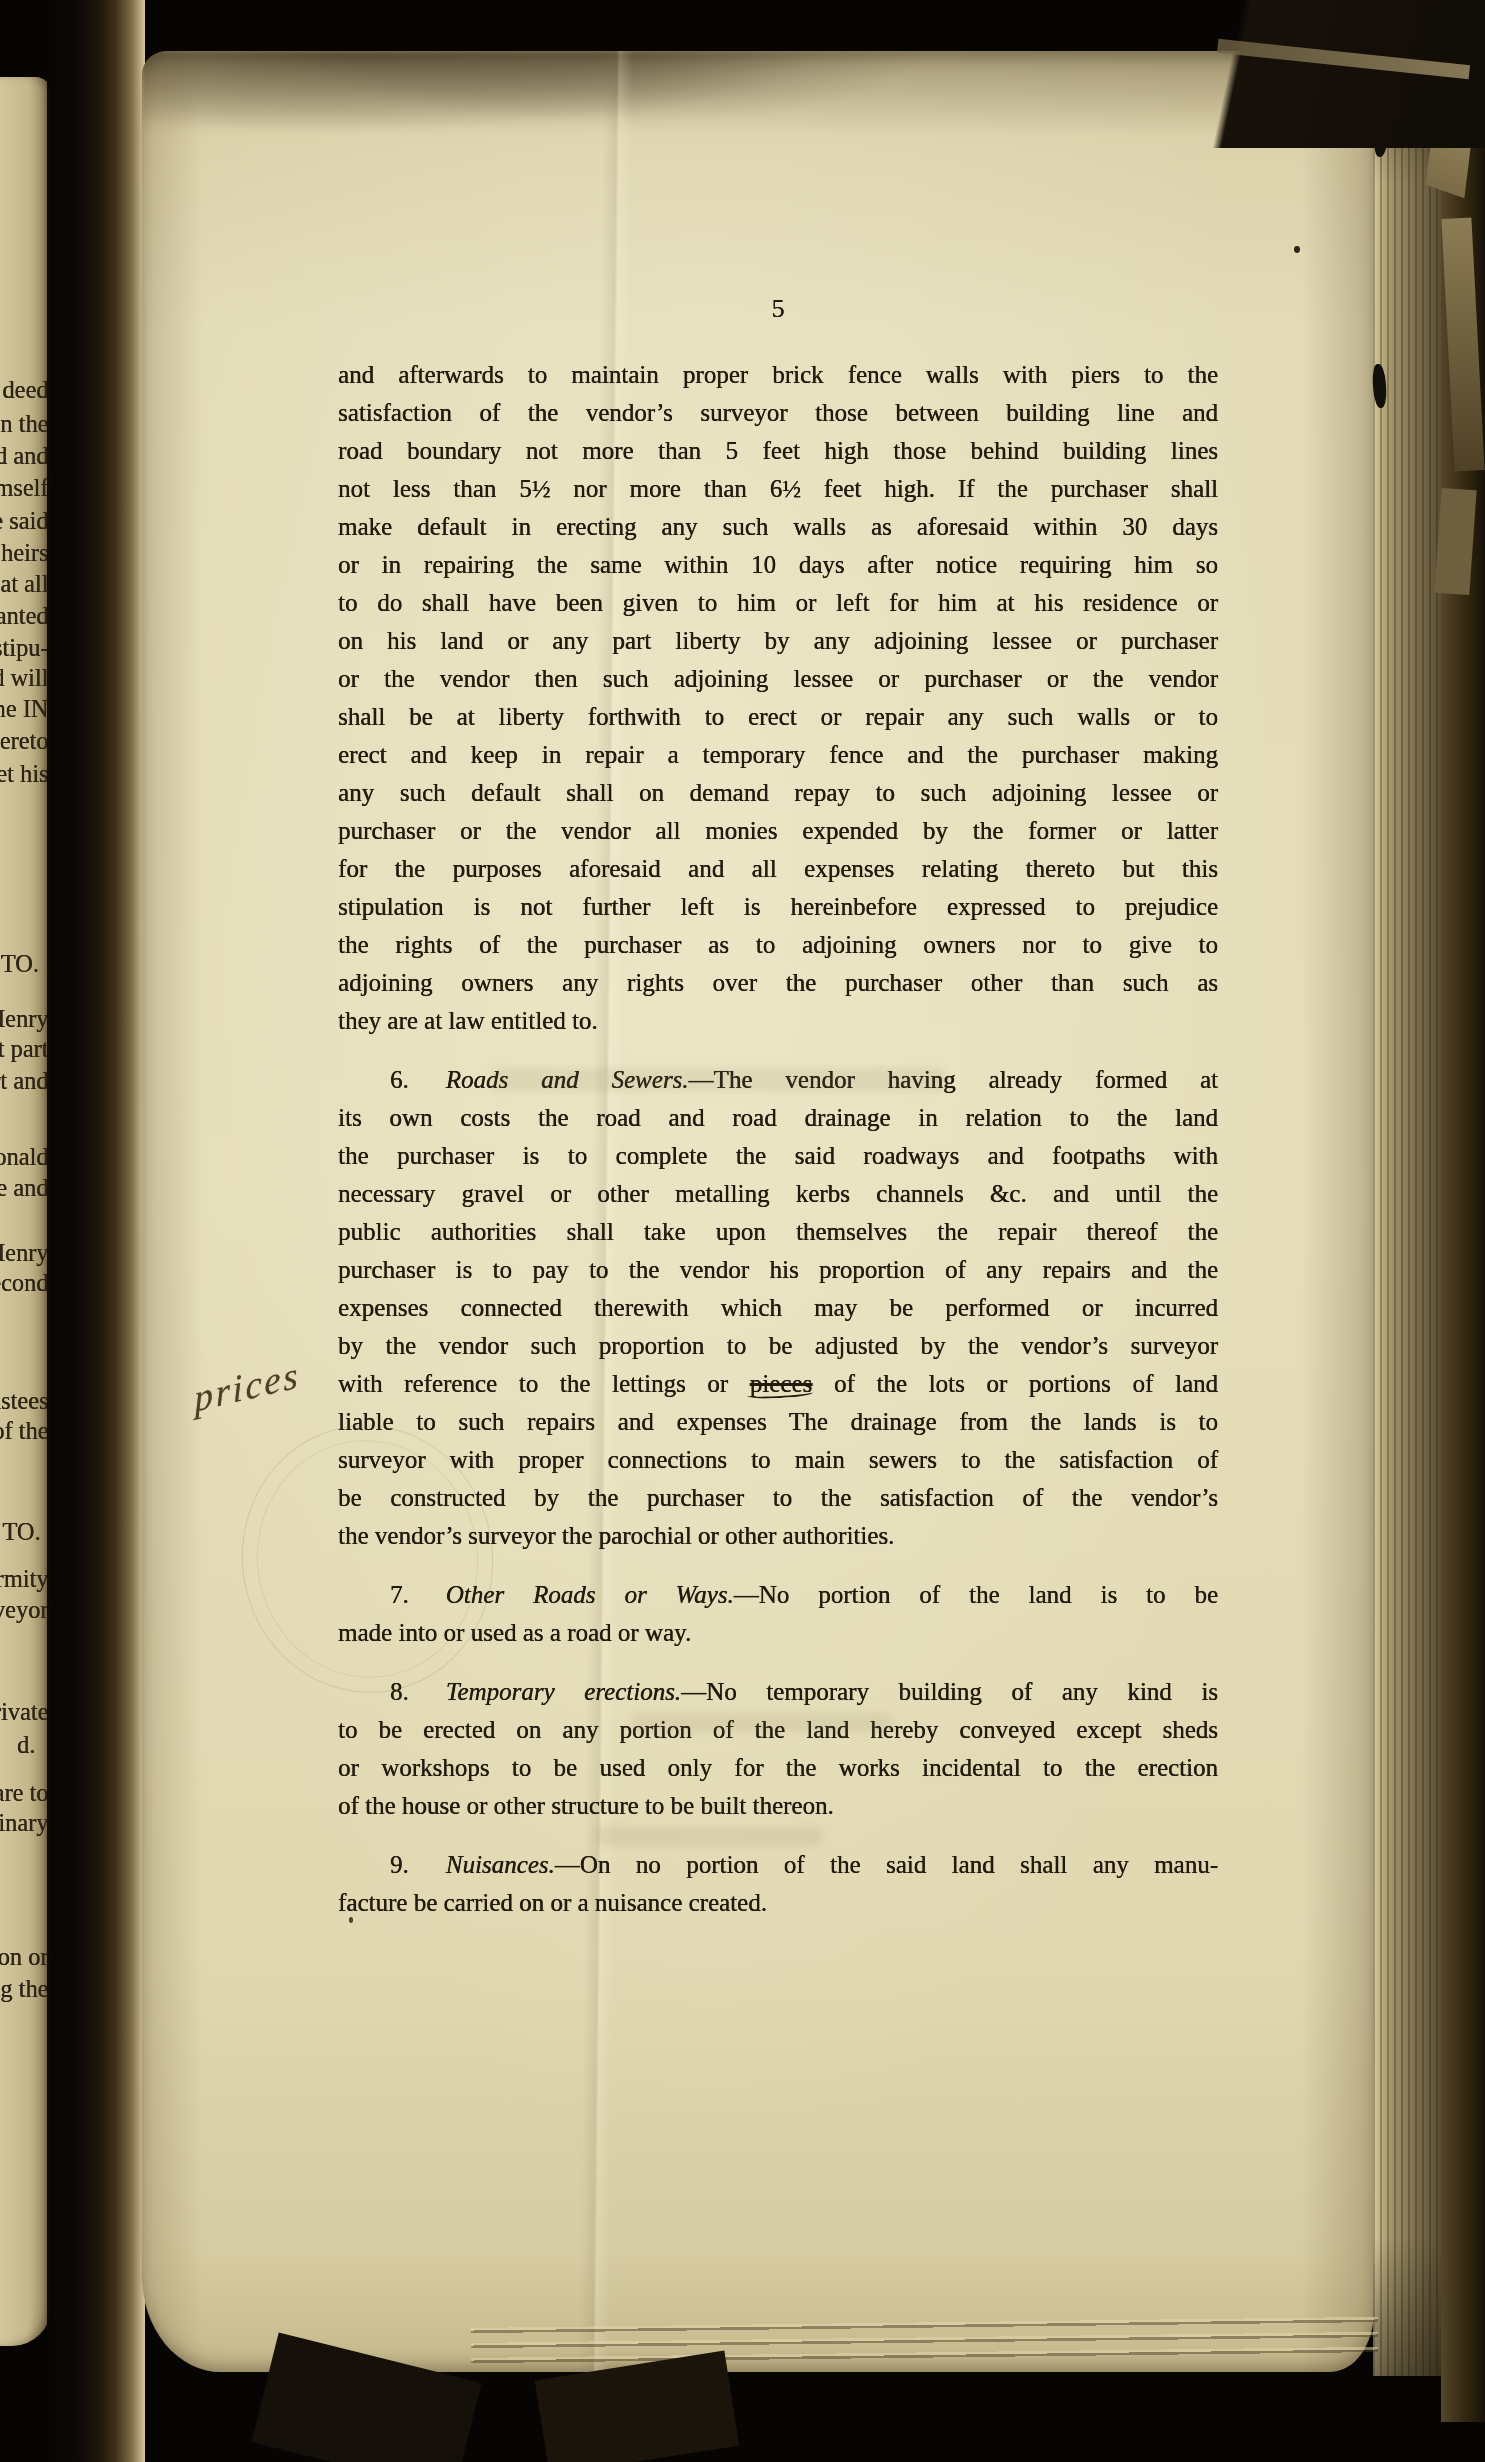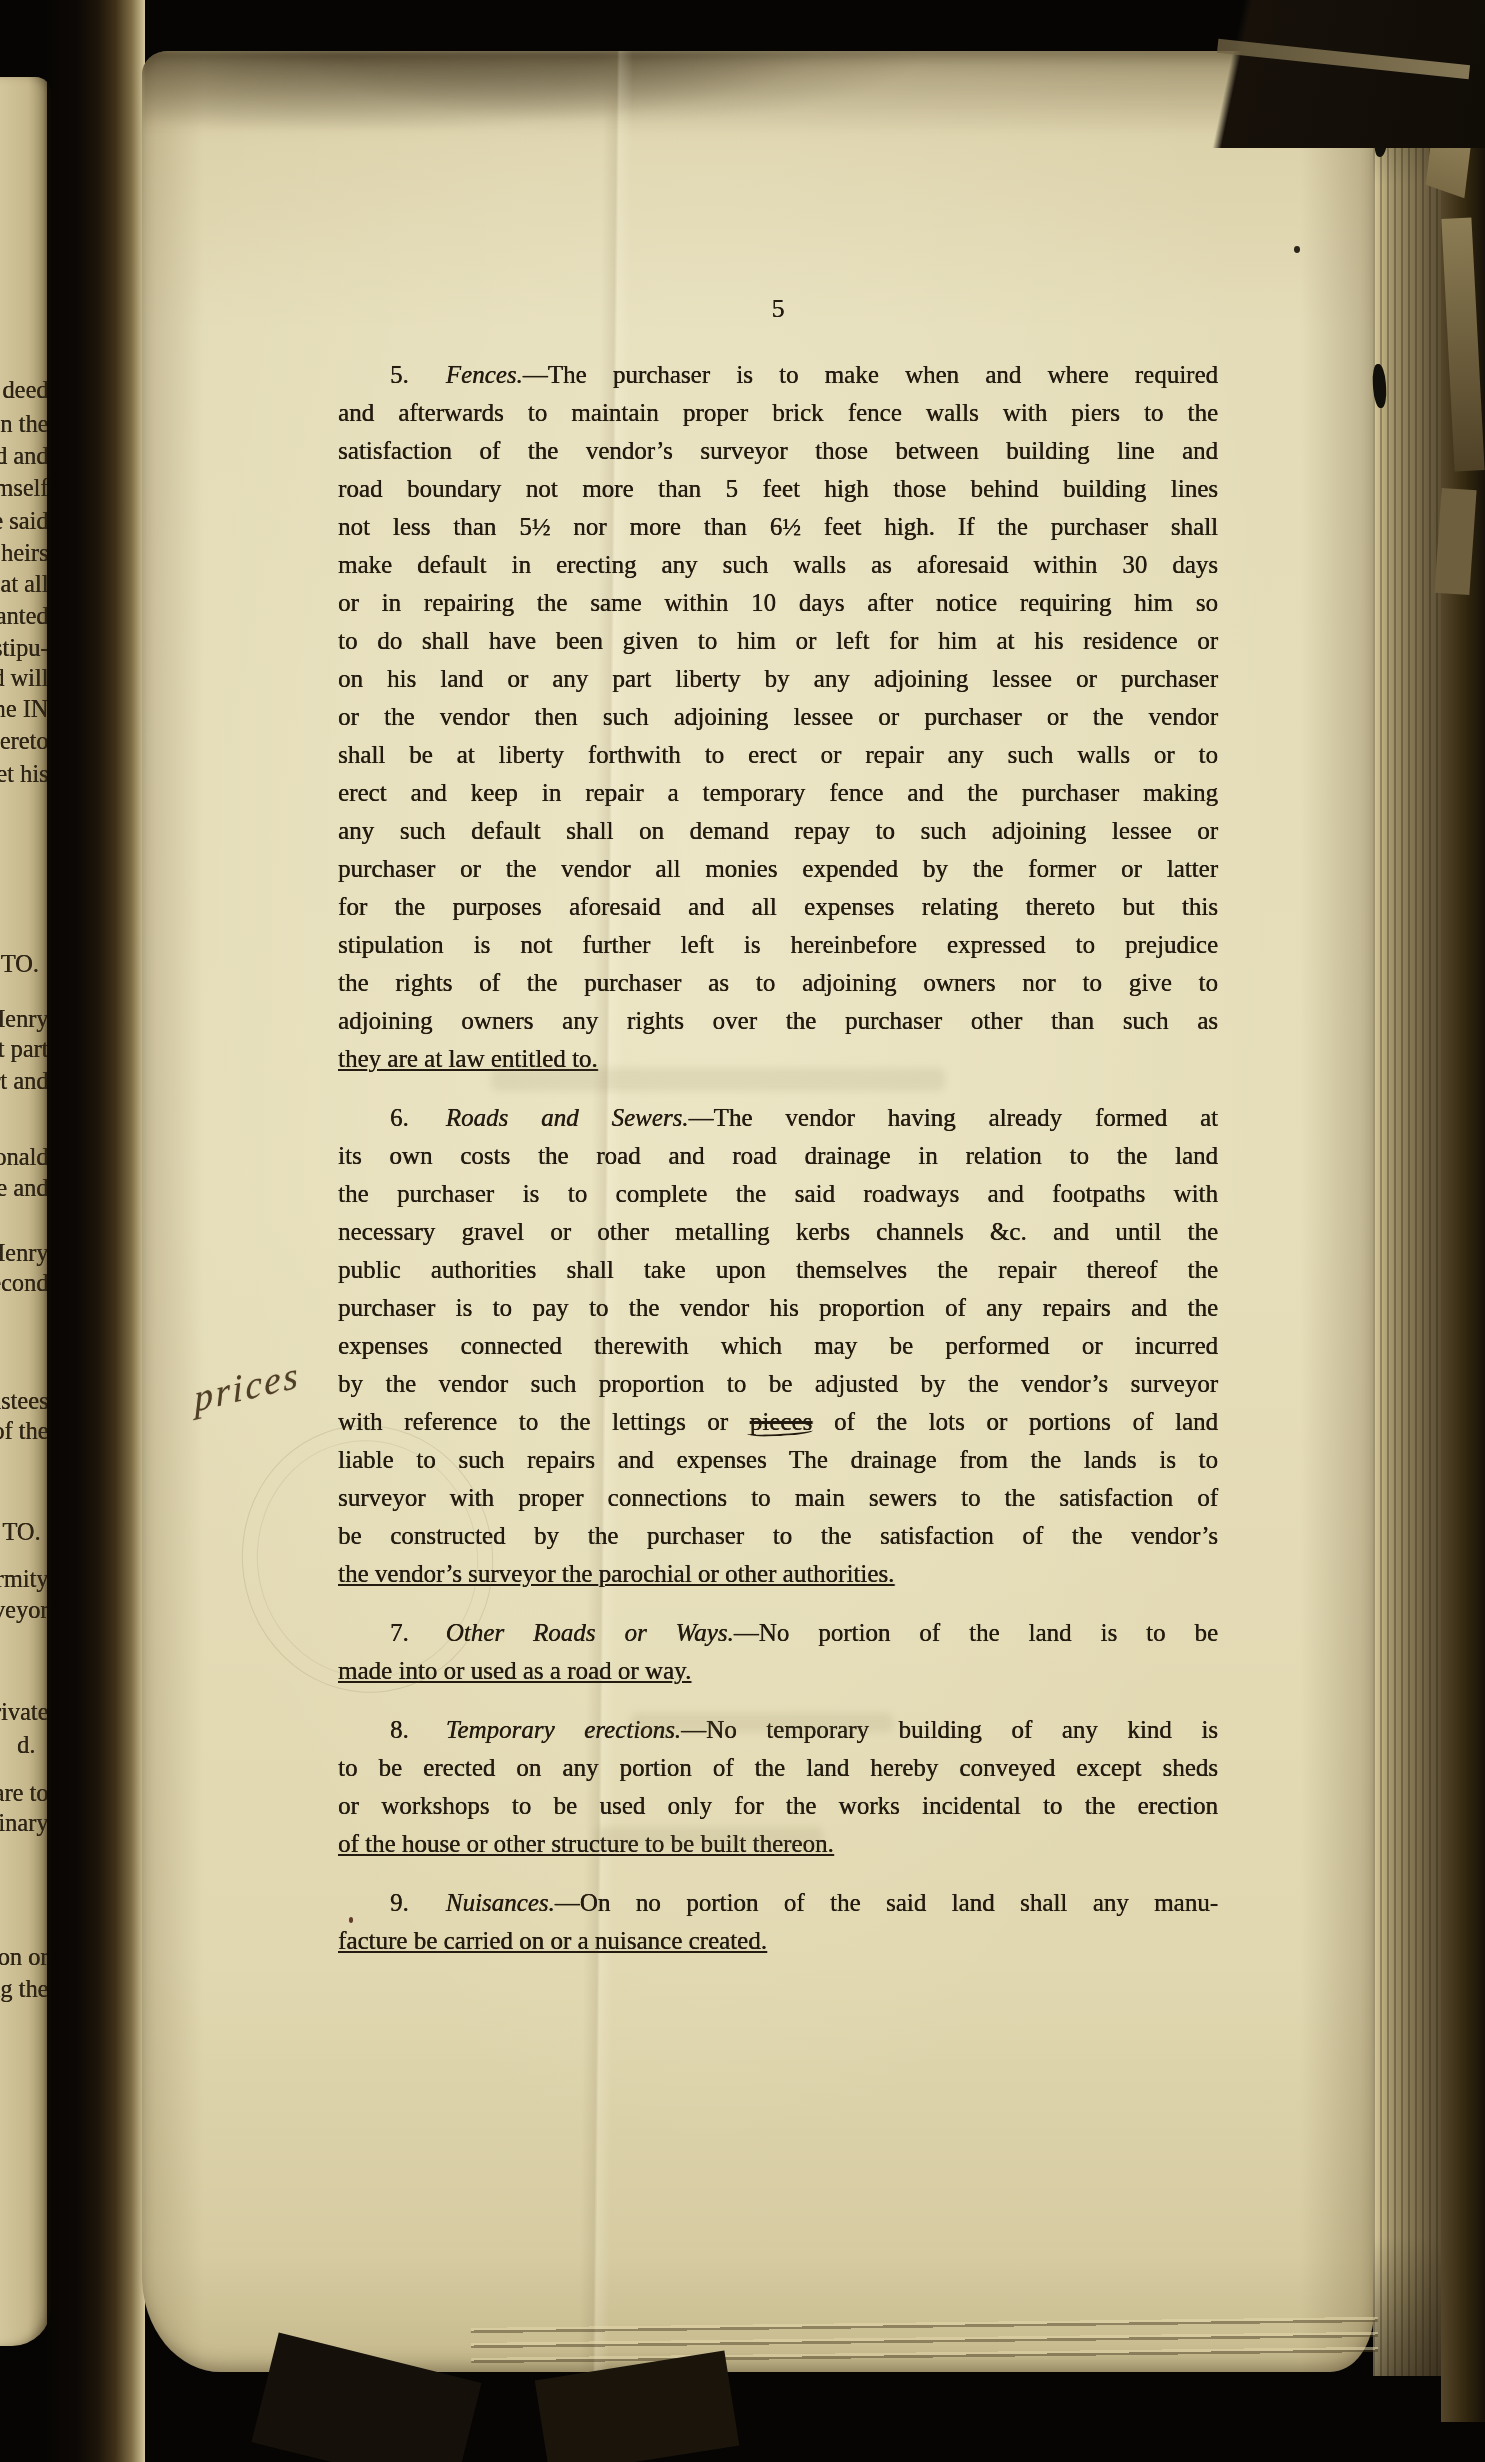--- a/index.html
+++ b/index.html
@@ -68,21 +68,21 @@
   
   .textblock{
     position:absolute;left:196px;top:305px;width:880px;
     font-size:25px;line-height:38px;color:var(--ink);
     text-shadow:0.3px 0 0 currentColor, 0 0 0.9px rgba(40,30,14,.25);
   }
   .clause{margin:0;}
   .clause + .clause{margin-top:21px;}
   .line{text-align:justify;text-align-last:justify;height:38px;overflow:visible;}
   .line.first{padding-left:52px;}
-  .line.last{text-align:left;text-align-last:left;text-decoration:underline;}
+  .line.last{text-align:left;text-align-last:left;}
   .clause-num{margin-right:37px;}
   .clause-title{font-style:italic;}
   .struck{position:relative;text-decoration:line-through;text-decoration-thickness:2.6px;}
   .struck::after{
     content:"";position:absolute;left:-2.6px;right:-0.9px;bottom:-0.9px;height:7px;
     border-bottom:2.6px solid var(--ink);border-radius:45%;transform:rotate(-3deg);
   }
 
   
   .margin-note{
@@ -192,21 +192,20 @@
   <div class="gutter"></div>
 
   <div class="main-page">
     <div class="top-smudge"></div>
     <div class="crease"></div>
 
     <div class="page-number">5</div>
 
     <div class="textblock" id="textblock">
         <div class="clause">
-          <div class="line first"><span class="clause-num">5.</span><span class="clause-title">Fences.</span>—The purchaser is to make when and where required</div>
           <div class="line">and afterwards to maintain proper brick fence walls with piers to the</div>
           <div class="line">satisfaction of the vendor’s surveyor those between building line and</div>
           <div class="line">road boundary not more than 5 feet high those behind building lines</div>
           <div class="line">not less than 5½ nor more than 6½ feet high.  If the purchaser shall</div>
           <div class="line">make default in erecting any such walls as aforesaid within 30 days</div>
           <div class="line">or in repairing the same within 10 days after notice requiring him so</div>
           <div class="line">to do shall have been given to him or left for him at his residence or</div>
           <div class="line">on his land or any part liberty by any adjoining lessee or purchaser</div>
           <div class="line">or the vendor then such adjoining lessee or purchaser or the vendor</div>
           <div class="line">shall be at liberty forthwith to erect or repair any such walls or to</div>

